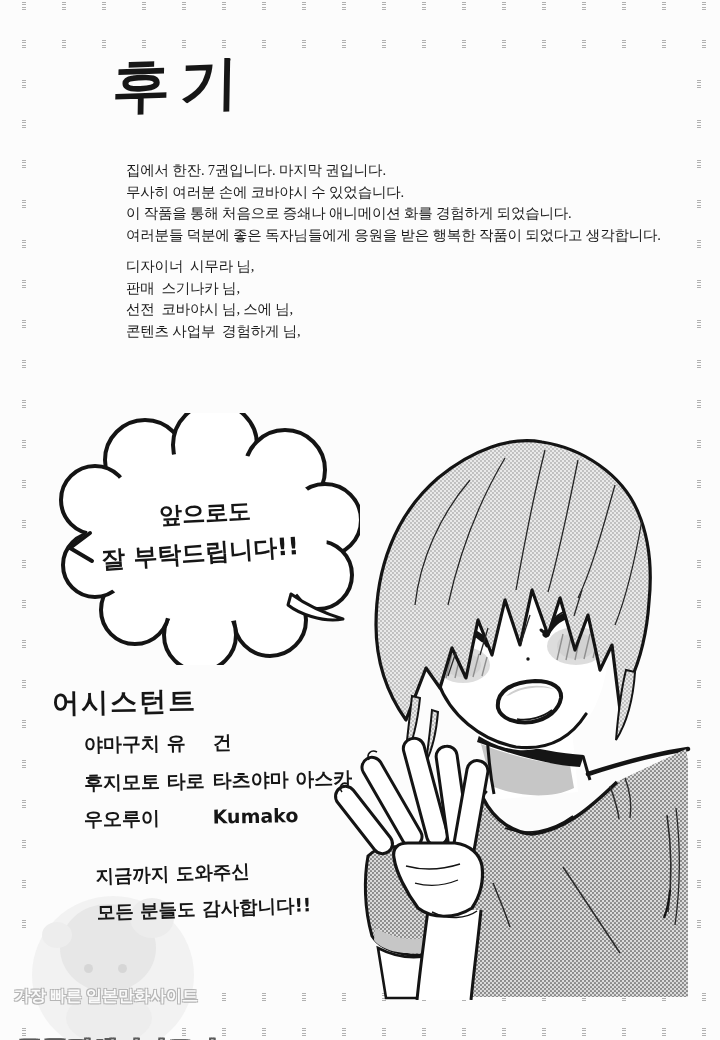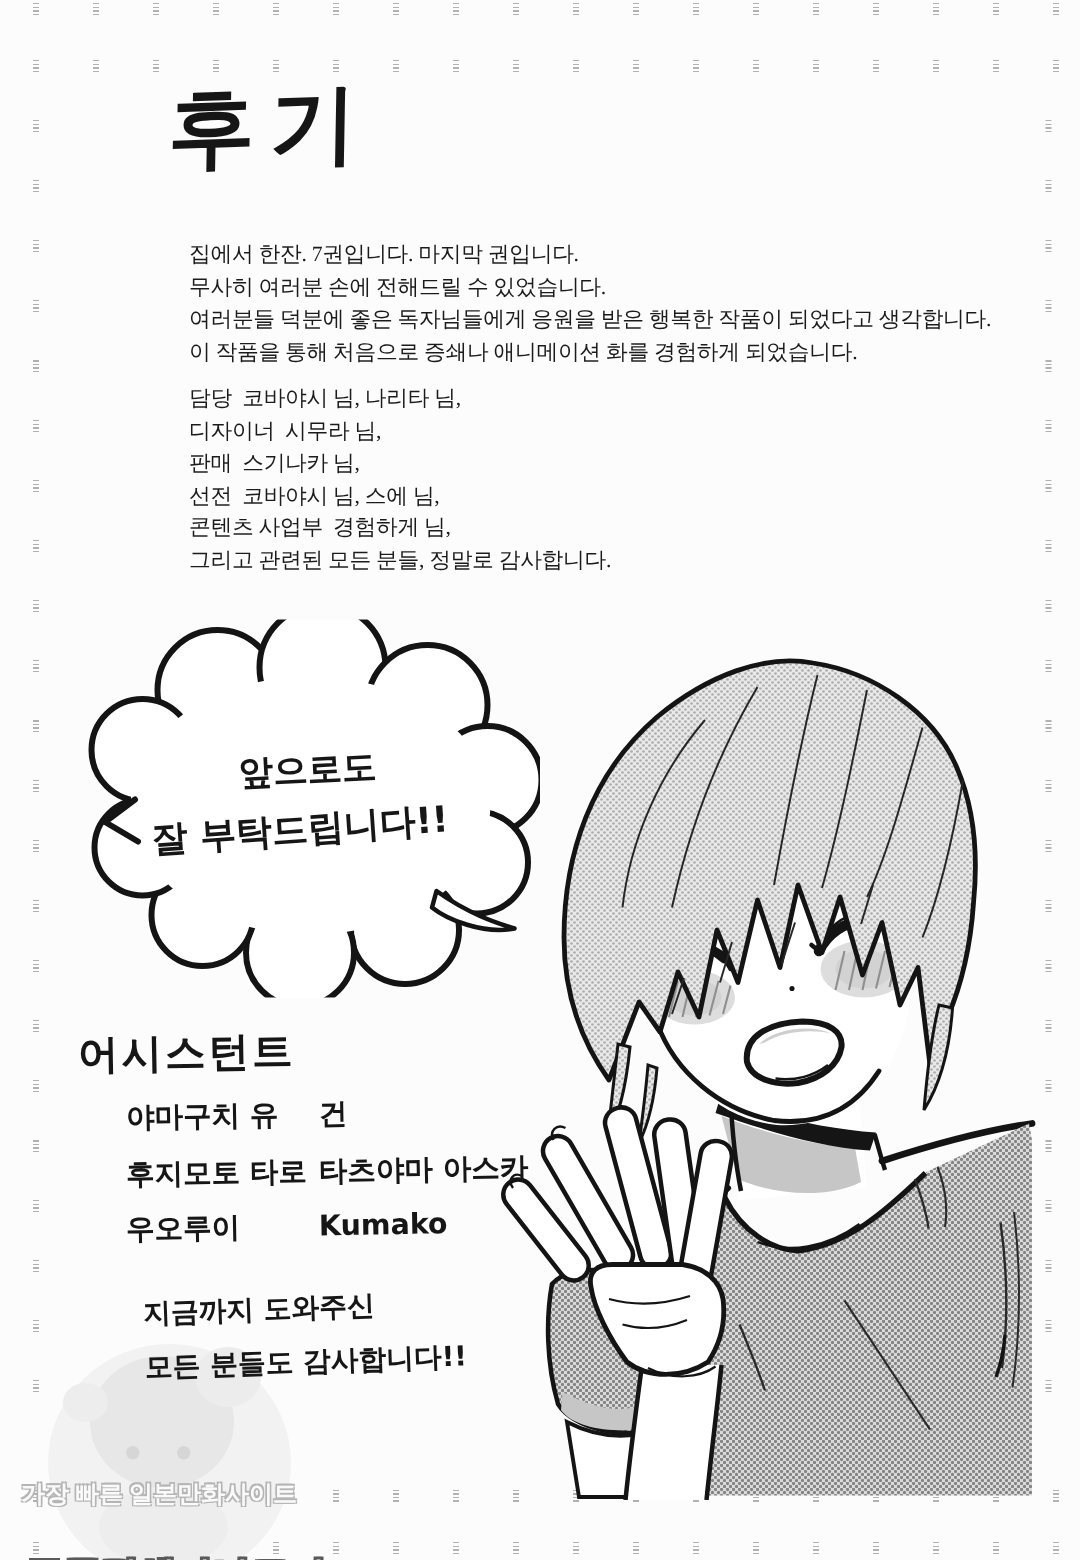--- a/index.html
+++ b/index.html
@@ -175,35 +175,33 @@
     <div class="wm-blob" style="left:86px;top:68px;width:9px;height:9px;background:#d6d6d6;"></div>
     <div class="wm-blob" style="left:34px;top:96px;width:86px;height:52px;background:#ededed;"></div>
   </div>
   <div class="wm-text wm-line1">가장 빠른 일본만화사이트</div>
   <div class="wm-text wm-line2">구글검색마나토끼</div>
 
   <div class="page-title hand">후기</div>
 
   <div class="print-block" style="left:126px;top:160px;">
     <div>집에서 한잔. 7권입니다. 마지막 권입니다.</div>
-    <div>무사히 여러분 손에 전해드릴 수 있었습니다.</div>
+    <div>무사히 여러분 손에 코바야시 수 있었습니다.</div>
+    <div>이 작품을 통해 처음으로 증쇄나 애니메이션 화를 경험하게 되었습니다.</div>
     <div>여러분들 덕분에 좋은 독자님들에게 응원을 받은 행복한 작품이 되었다고 생각합니다.</div>
-    <div>이 작품을 통해 처음으로 증쇄나 애니메이션 화를 경험하게 되었습니다.</div>
   </div>
 
   <div class="print-block" style="left:126px;top:256px;">
-    <div>담당  코바야시 님, 나리타 님,</div>
     <div>디자이너  시무라 님,</div>
     <div>판매  스기나카 님,</div>
     <div>선전  코바야시 님, 스에 님,</div>
     <div>콘텐츠 사업부  경험하게 님,</div>
   </div>
 
   <div class="print-block" style="left:126px;top:364px;">
-    <div>그리고 관련된 모든 분들, 정말로 감사합니다.</div>
   </div>
 
   <svg style="left:48px;top:413px;" width="312" height="252" viewBox="0 0 312 252">
     <g stroke="#141414" stroke-width="4" fill="#fff">
       <circle cx="97" cy="47" r="40"></circle>
       <circle cx="167" cy="32" r="42"></circle>
       <circle cx="237" cy="57" r="40"></circle>
       <circle cx="277" cy="107" r="36"></circle>
       <circle cx="270" cy="162" r="34"></circle>
       <circle cx="222" cy="207" r="36"></circle>

